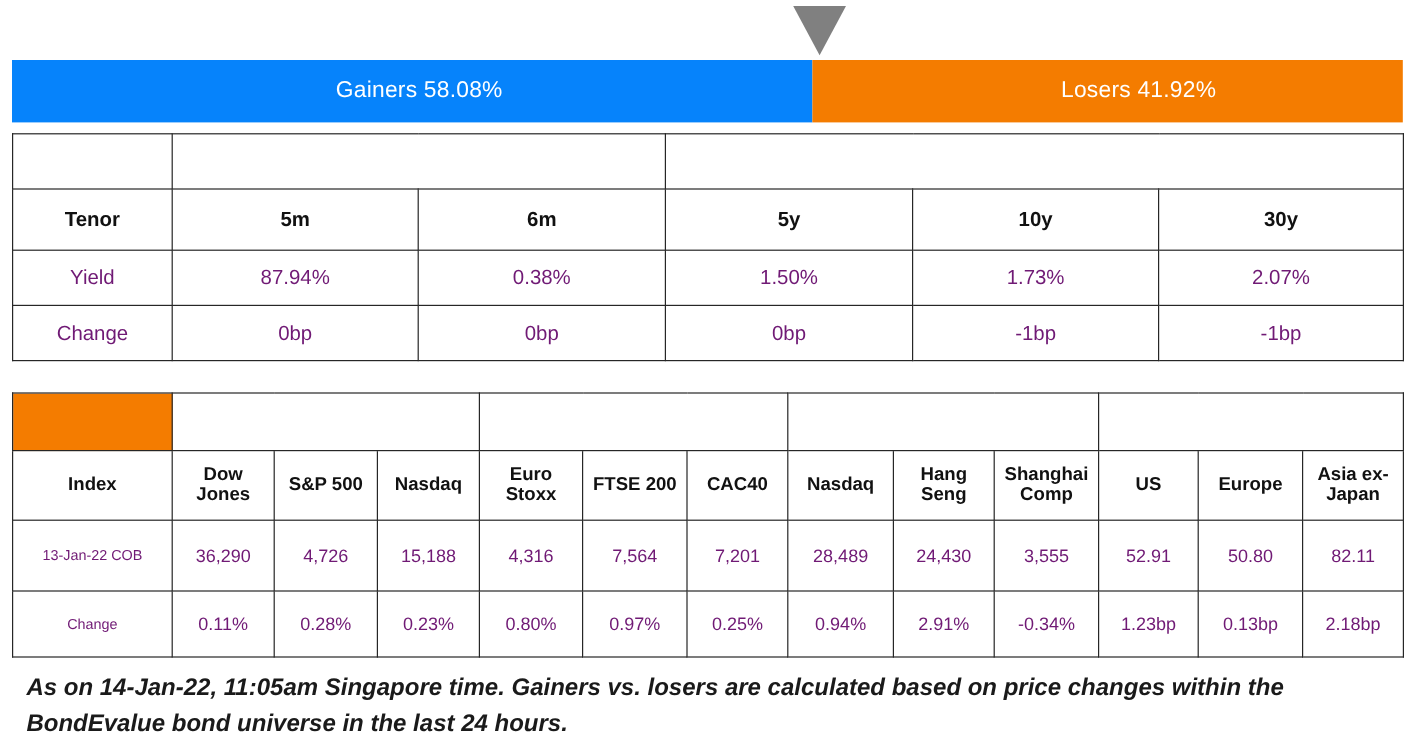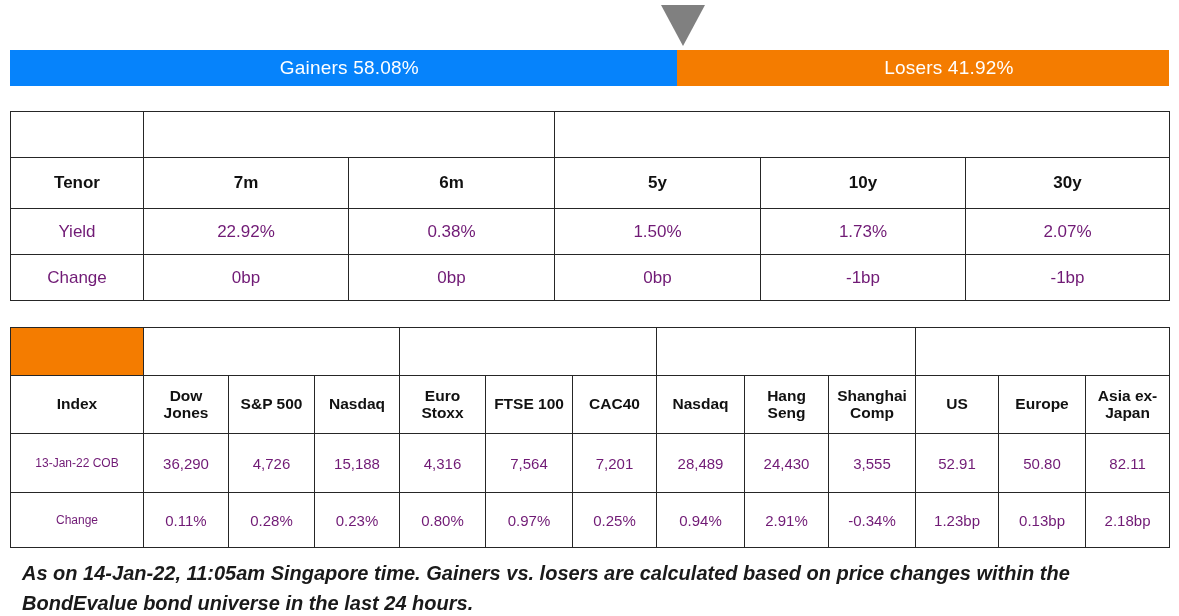--- a/index.html
+++ b/index.html
@@ -19,21 +19,21 @@
   
   #sentiment-bar-wrap {
     position: absolute;
     left: 10px;
     top: 50px;
     width: 1159px;
     height: 48px;
     display: flex;
   }
   .bar-seg {
-    height: 36px;
+    height: 52px;
     display: flex;
     align-items: center;
     color: #ffffff;
     font-size: 19px;
     font-weight: 400;
     letter-spacing: .2px;
     padding-left: 40px;
   }
   #gainers-segment {
     justify-content: center;
@@ -143,29 +143,29 @@
       <col style="width:204px">
   </colgroup>
   <tbody>
     <tr class="r-orange">
       <td class="hdr-orange">Benchmark</td>
       <td class="hdr-orange" colspan="2">US LIBOR</td>
       <td class="hdr-orange" colspan="3">US Treasury</td>
     </tr>
     <tr class="r-gray">
       <td class="hdr-gray">Tenor</td>
-      <td class="hdr-gray">7m</td>
+      <td class="hdr-gray">5m</td>
       <td class="hdr-gray">6m</td>
       <td class="hdr-gray">5y</td>
       <td class="hdr-gray">10y</td>
       <td class="hdr-gray">30y</td>
     </tr>
     <tr class="r-data">
       <td class="cell">Yield</td>
-      <td class="cell">22.92%</td>
+      <td class="cell">87.94%</td>
       <td class="cell">0.38%</td>
       <td class="cell">1.50%</td>
       <td class="cell">1.73%</td>
       <td class="cell">2.07%</td>
     </tr>
     <tr class="r-data">
       <td class="cell">Change</td>
       <td class="cell">0bp</td>
       <td class="cell">0bp</td>
       <td class="cell">0bp</td>
@@ -198,21 +198,21 @@
       <td class="hdr-orange" colspan="3">Europe Indices</td>
       <td class="hdr-orange" colspan="3">Asia Indices</td>
       <td class="hdr-orange" colspan="3">IG CDS Spreads</td>
     </tr>
     <tr class="r-gray">
       <td class="hdr-gray">Index</td>
       <td class="hdr-gray">Dow<br>Jones</td>
       <td class="hdr-gray">S&amp;P 500</td>
       <td class="hdr-gray">Nasdaq</td>
       <td class="hdr-gray">Euro<br>Stoxx</td>
-      <td class="hdr-gray">FTSE 100</td>
+      <td class="hdr-gray">FTSE 200</td>
       <td class="hdr-gray">CAC40</td>
       <td class="hdr-gray">Nasdaq</td>
       <td class="hdr-gray">Hang<br>Seng</td>
       <td class="hdr-gray">Shanghai<br>Comp</td>
       <td class="hdr-gray">US</td>
       <td class="hdr-gray">Europe</td>
       <td class="hdr-gray">Asia ex-<br>Japan</td>
     </tr>
     <tr class="r-data">
       <td class="cell rowlabel">13-Jan-22 COB</td>

